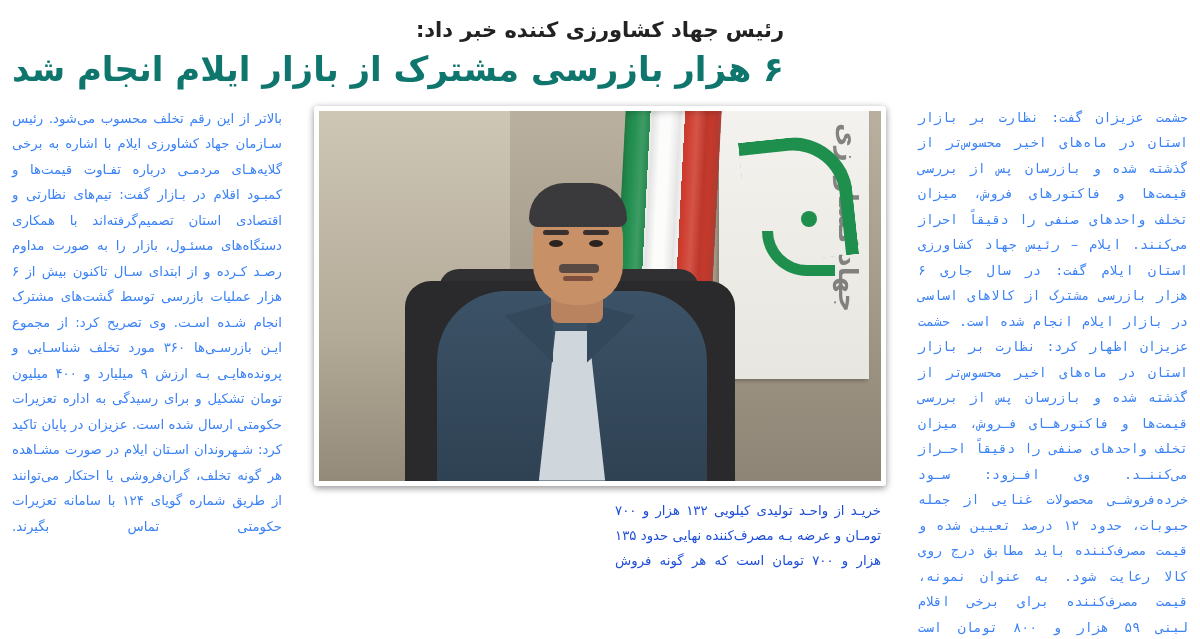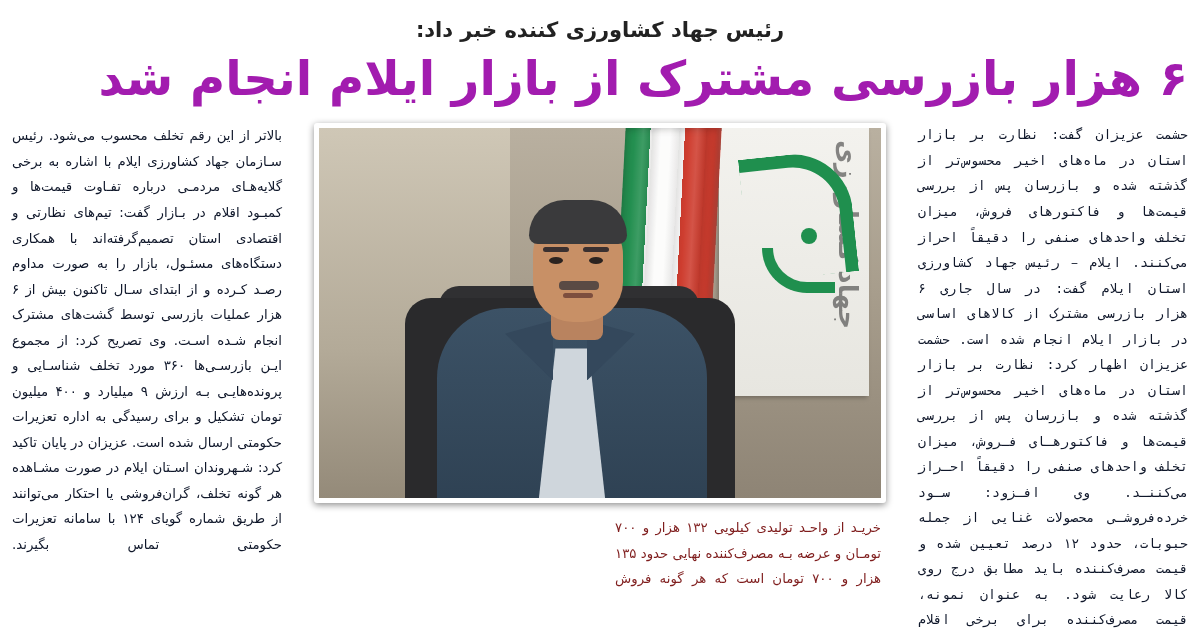--- a/index.html
+++ b/index.html
@@ -26,44 +26,44 @@
     text-align: center;
     font-size: 21px;
     font-weight: 700;
     color: #222;
     letter-spacing: 0.5px;
     margin-top: 18px;
     margin-bottom: 6px;
     direction: rtl;
   }
   .headline {
-    text-align: right;
-    font-size: 48px;
+    text-align: left;
+    font-size: 34px;
     font-weight: 900;
-    color: #a21caf;
+    color: #0f766e;
     line-height: 1.28;
     margin: 4px 0 14px 0;
     direction: rtl;
     letter-spacing: -0.5px;
   }
   .columns {
     display: flex;
     flex-direction: row;
     align-items: flex-start;
     justify-content: space-between;
     gap: 14px;
     direction: rtl;
   }
   .col {
     width: 270px;
     font-size: 13.3px;
     line-height: 1.92;
     text-align: justify;
     text-align-last: justify;
-    color: #0f172a;
+    color: #3b82f6;
     direction: rtl;
   }
   .col p {
     margin: 0 0 8px 0;
     text-align: justify;
     text-align-last: justify;
   }
   .col-right { order: 0; font-family: Liberation Mono, monospace; }
   .col-left { order: 2; }
   .center-block {
@@ -292,21 +292,21 @@
     margin-top: 12px;
     gap: 22px;
     direction: rtl;
   }
   .cap {
     width: 266px;
     font-size: 13.3px;
     line-height: 1.9;
     text-align: justify;
     text-align-last: justify;
-    color: #7f1d1d;
+    color: #1d4ed8;
   }
   .cap p { margin: 0; }
 </style>
 </head>
 <body>
 
 <div class="page">
 
   <div class="kicker">رئیس جهاد کشاورزی کننده خبر داد:</div>
 

